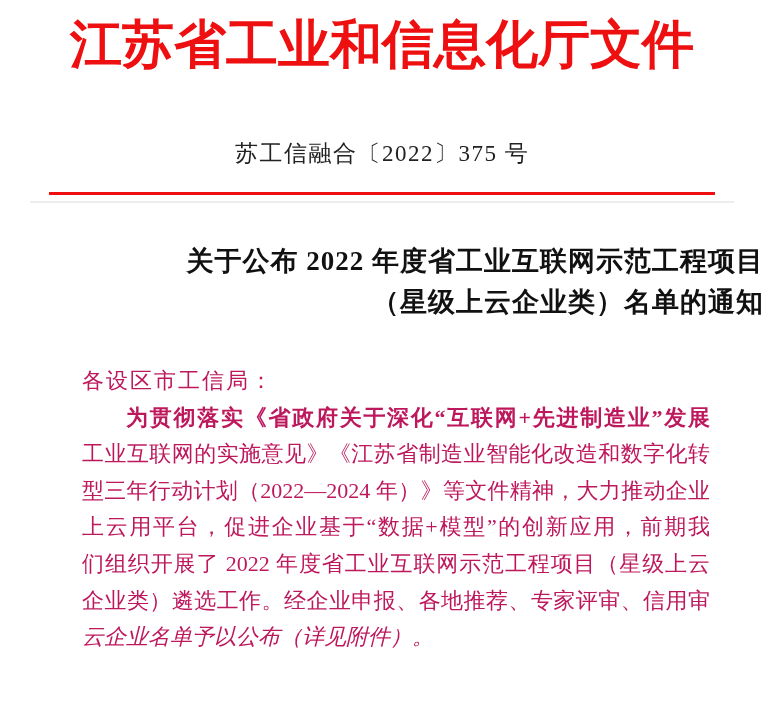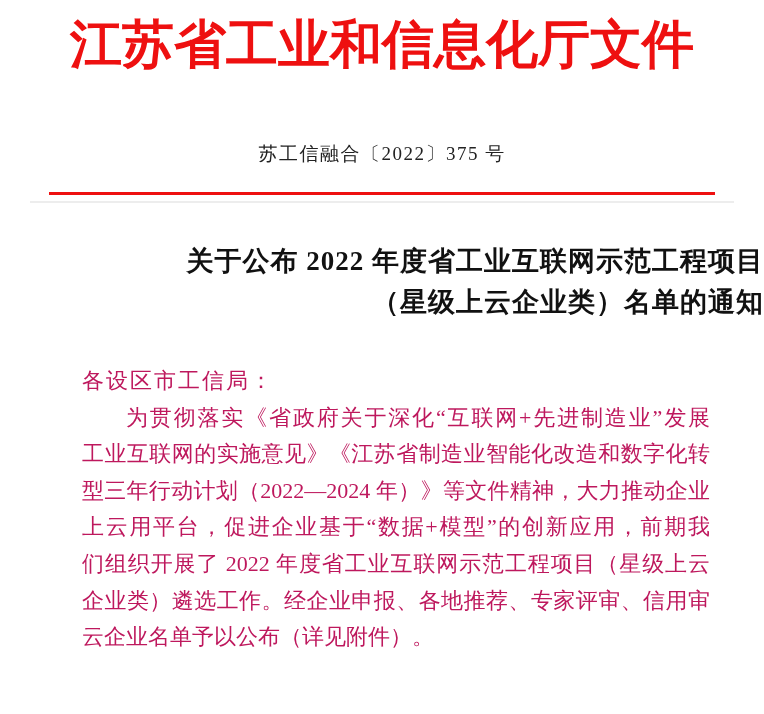--- a/index.html
+++ b/index.html
@@ -29,21 +29,21 @@
     font-weight: bold;
     color: #ee1010;
     letter-spacing: 0px;
     white-space: nowrap;
   }
 
   
   .doc-number {
     margin-top: 64px;
     text-align: center;
-    font-size: 19px;
+    font-size: 23px;
     line-height: 23px;
     letter-spacing: 1.5px;
     color: #222222;
   }
 
   
   .red-rule {
     width: 666px;
     height: 3px;
     margin: 27px auto 0 auto;
@@ -84,24 +84,26 @@
   }
 
   .body-line {
     text-align: justify;
     text-align-last: justify;
     -moz-text-align-last: justify;
   }
 
   .body-line.first {
     text-indent: 44px;
+    font-weight: bold;
   }
 
   .body-line.last {
     text-align-last: left;
+    font-style: italic;
     -moz-text-align-last: left;
   }
 </style>
 </head>
 <body>
 
 <div class="page">
 
   <div class="agency-header">江苏省工业和信息化厅文件</div>
 

